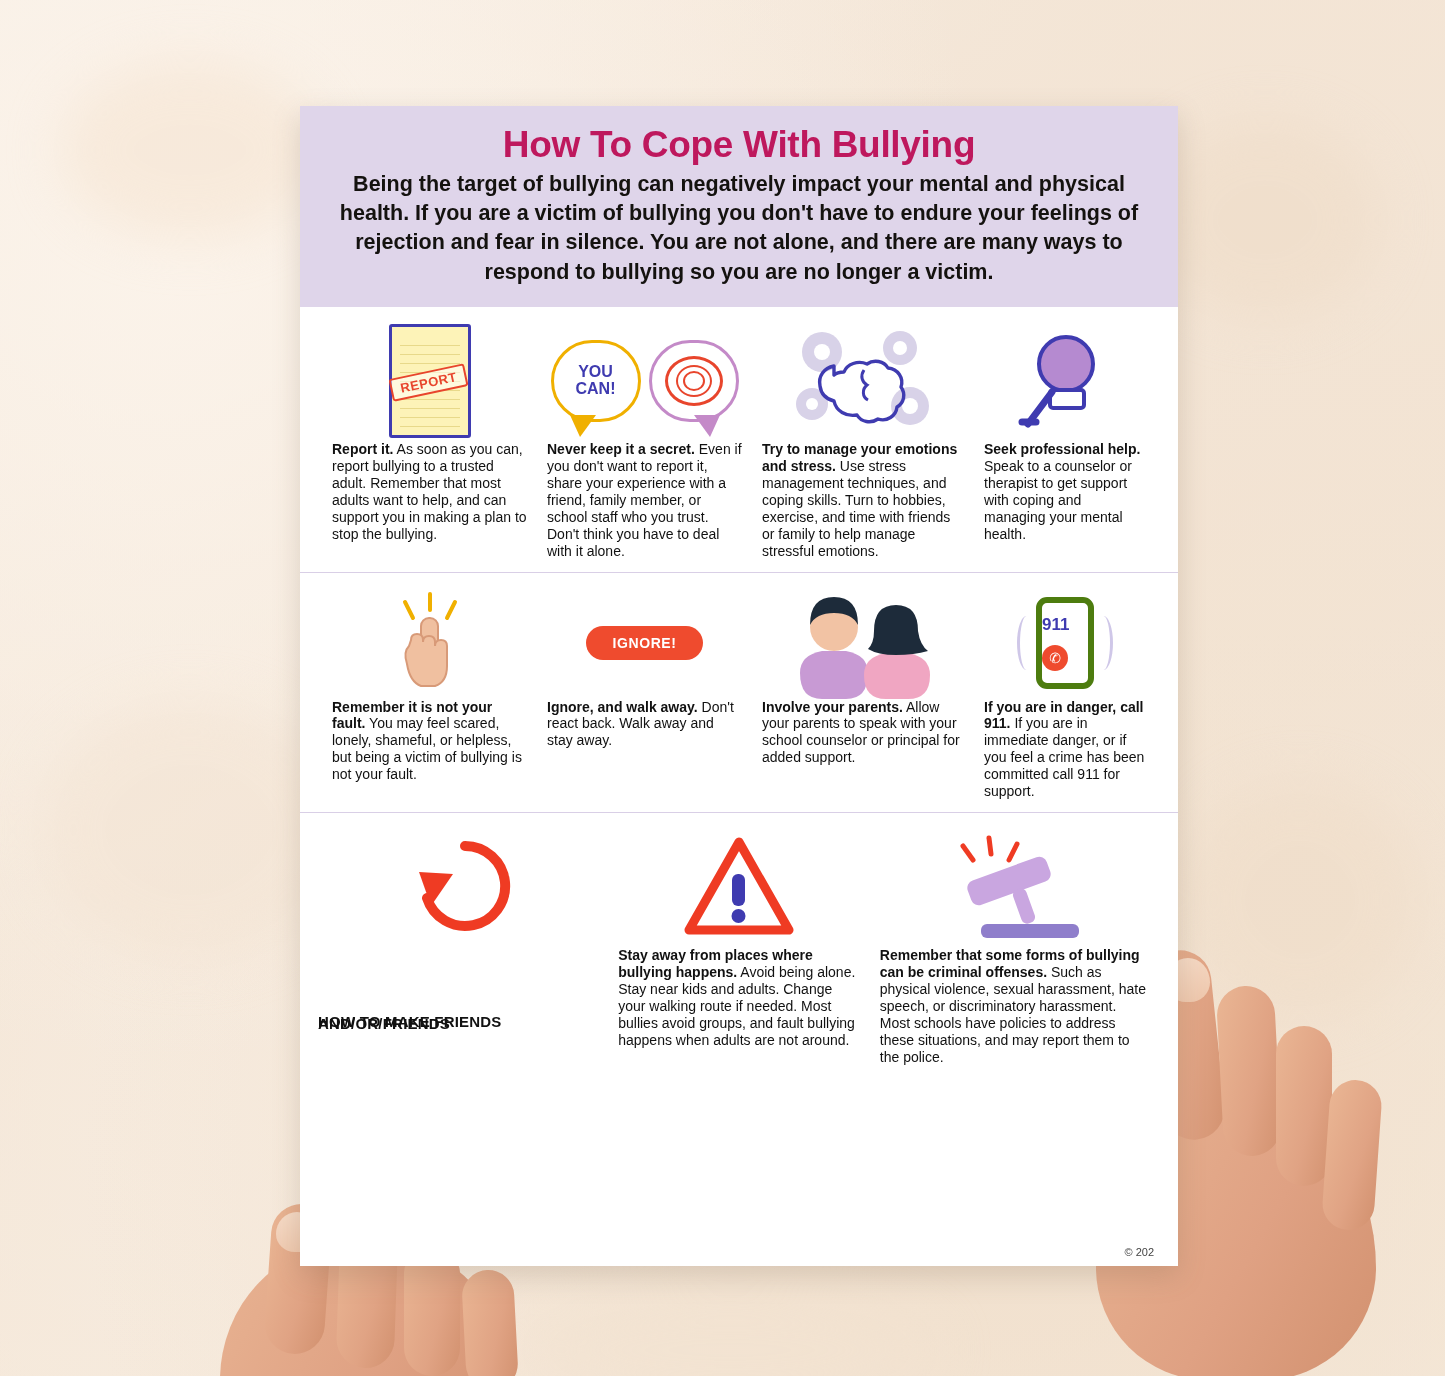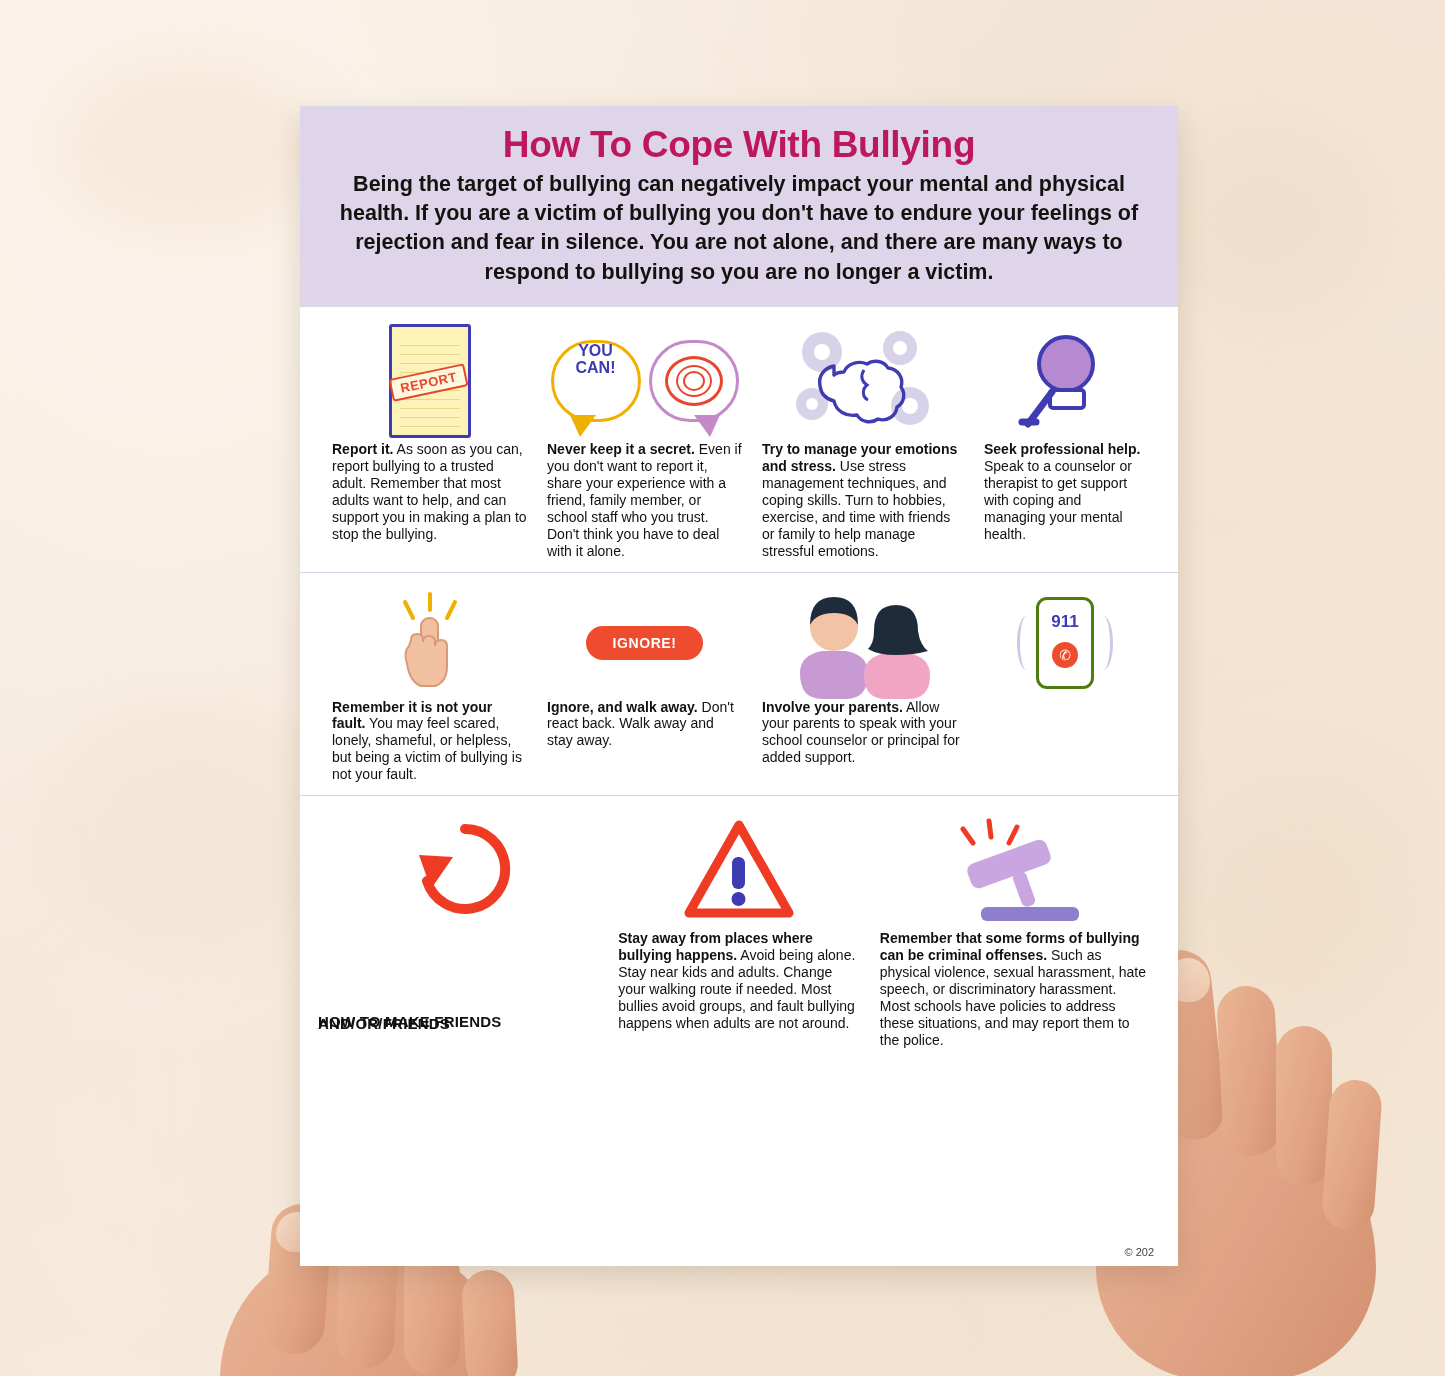--- a/index.html
+++ b/index.html
@@ -182,21 +182,21 @@
     background: rgba(255,255,255,.55);
     letter-spacing: .5px;
   }
 
   .bubble {
     width: 84px; height: 76px;
     border: 3.5px solid #f0b000;
     border-radius: 42px;
     display: flex;
     align-items: center;
-    justify-content: flex-start;
+    justify-content: center;
     flex-direction: column;
     color: #3f3bb0;
     font-size: 16px;
     font-weight: 700;
     line-height: 1.05;
     position: relative;
     background: #fff;
   }
   .bubble:after {
     content: "";
@@ -245,26 +245,26 @@
     color: #fff;
     font-size: 14px;
     font-weight: 700;
     letter-spacing: .6px;
     padding: 9px 26px;
     border-radius: 20px;
   }
 
   .phone {
     width: 58px; height: 92px;
-    border: 3px solid #4d7c0f;
+    border: 6px solid #4d7c0f;
     border-radius: 11px;
     background: #fff;
     display: flex;
     flex-direction: column;
-    align-items: center;
+    align-items: flex-start;
     justify-content: flex-start;
     padding-top: 12px;
     box-sizing: border-box;
     position: relative;
   }
   .phone .num {
     color: #3f3bb0;
     font-size: 17px;
     font-weight: 700;
   }
@@ -456,20 +456,24 @@
         <div class="art small">
           <div style="display:flex; align-items:center;">
             <div class="wave left"></div>
             <div class="phone">
               <div class="num">911</div>
               <div class="btn">✆</div>
             </div>
             <div class="wave"></div>
           </div>
         </div>
+        <div class="txt">
+          <b>If you are in danger, call 911.</b>
+          <span> If you are in immediate danger, or if you feel a crime has been committed call 911 for support.</span>
+        </div>
       </div>
 
     </div>
   </div>
 
   <div class="band b3">
     <div class="row">
 
       <div class="cell c1">
         <div class="art">

